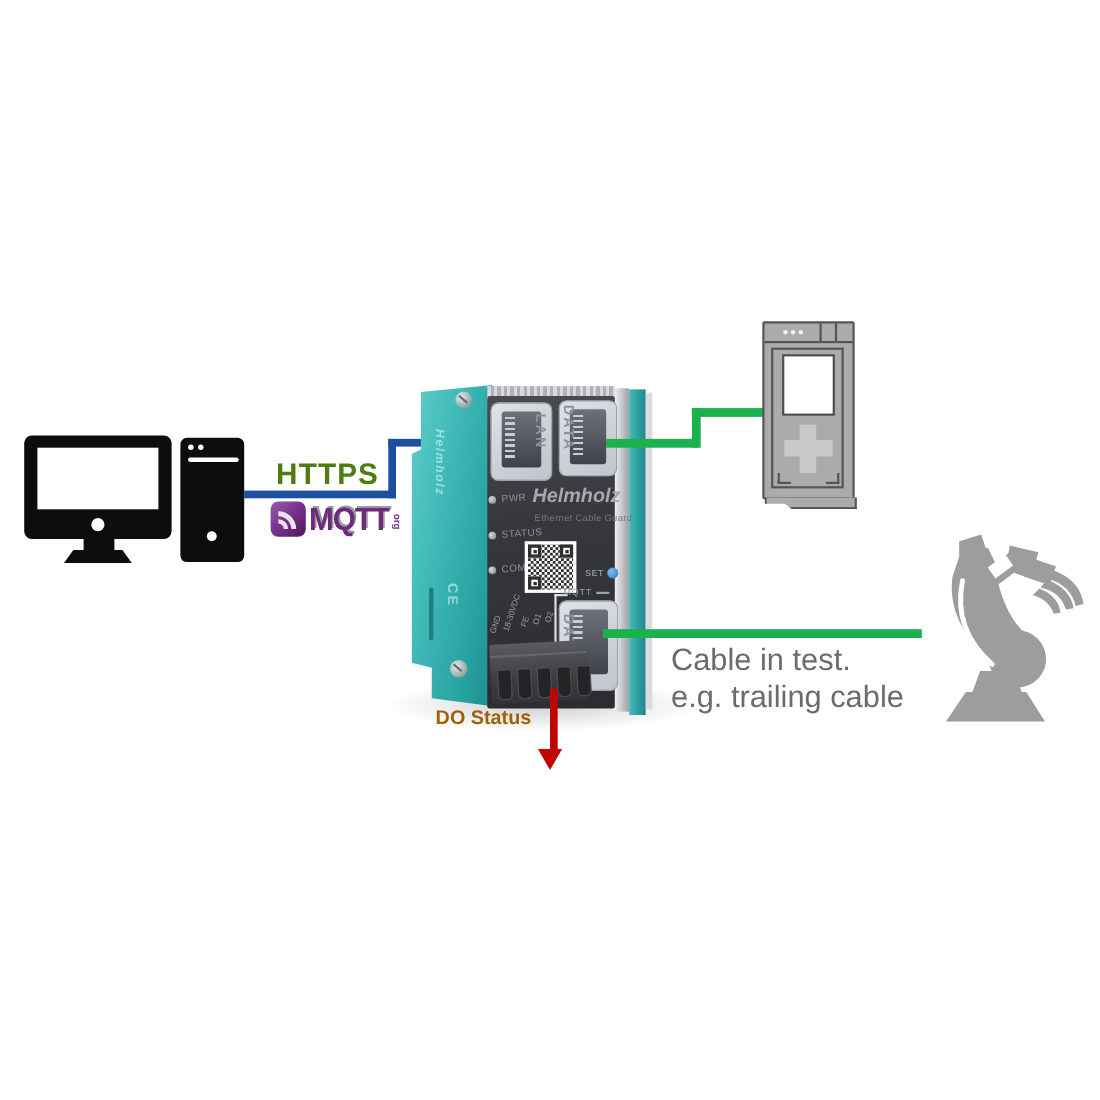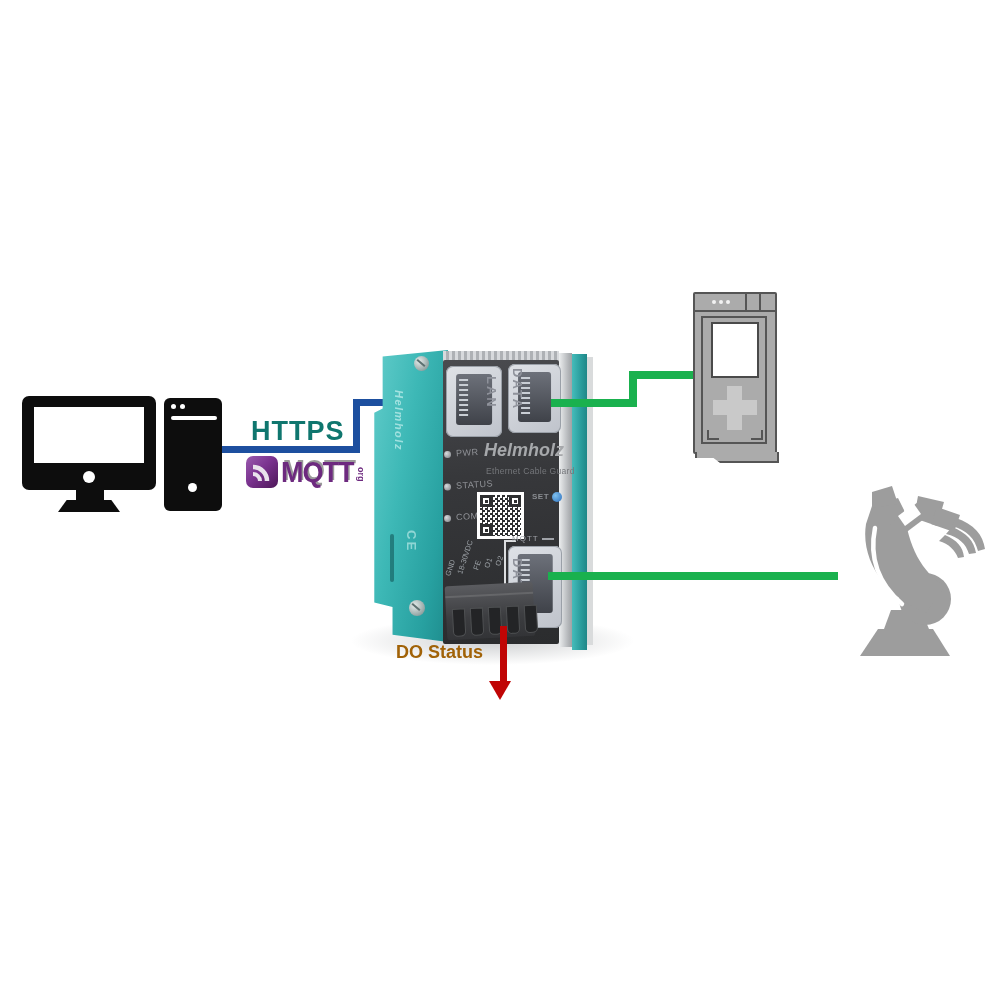--- a/index.html
+++ b/index.html
@@ -23,21 +23,21 @@
   
   .blue{background:#1d4f9f;}
   .green{background:#1ab14e;}
   .httpsA{left:222px;top:446px;width:138px;height:7px;}
   .httpsB{left:353px;top:399px;width:7px;height:54px;}
   .httpsC{left:353px;top:399px;width:106px;height:7px;}
   .greenA{left:551px;top:399px;width:84px;height:8px;}
   .greenB{left:629px;top:371px;width:8px;height:36px;}
   .greenC{left:629px;top:371px;width:66px;height:8px;}
   .greenG{left:548px;top:572px;width:290px;height:8px;}
-  .https-label{left:251px;top:416px;font-size:27px;font-weight:bold;color:#0f766e;letter-spacing:1px;}
+  .https-label{left:251px;top:416px;font-size:27px;font-weight:bold;color:#4d7c0f;letter-spacing:1px;}
 
   
   .mqtt{left:246px;top:456px;display:flex;align-items:center;gap:3px;}
   .mqtt-icon{width:32px;height:32px;border-radius:7px;position:relative;overflow:hidden;
              background:linear-gradient(135deg,#9a5bae 0%,#7b3390 45%,#4d1758 100%);}
   .mqtt-word{font-size:27px;font-weight:bold;color:#6d2a7f;letter-spacing:-1px;line-height:32px;
              text-shadow:1.5px -1.5px 0 #9a9a9a;transform:scaleY(1.08);}
   .mqtt-org{writing-mode:vertical-rl;font-size:9px;font-weight:bold;color:#6d2a7f;line-height:10px;margin-top:4px;}
 
   
@@ -80,21 +80,21 @@
   .ledtxt{font-size:9px;color:#8f9196;letter-spacing:.5px;}
   .brand{left:484px;top:440px;font-size:18px;font-weight:bold;font-style:italic;color:#a6a8ab;}
   .product{left:486px;top:466px;font-size:8.5px;color:#75777b;letter-spacing:.3px;}
 
   .qr{left:477px;top:492px;width:47px;height:47px;background:#fff;}
   .qr-cells{position:absolute;inset:3px;
         background:repeating-conic-gradient(#2e2f31 0% 25%,#ffffff 0% 50%);background-size:5px 5px;}
   .qr-f{position:absolute;width:12px;height:12px;border:3px solid #2e2f31;background:#fff;box-sizing:border-box;}
   .qr-f::after{content:"";position:absolute;left:2px;top:2px;width:3px;height:3px;background:#2e2f31;}
 
-  .setrow{left:532px;top:492px;display:flex;align-items:flex-start;gap:3px;}
+  .setrow{left:532px;top:516px;display:flex;align-items:center;gap:3px;}
   .settxt{font-size:8px;font-weight:bold;color:#8a8d92;letter-spacing:.5px;}
   .setdot{width:10px;height:10px;border-radius:50%;background:radial-gradient(circle at 35% 35%,#7fc0ee,#2a6fbe);}
   .guardrow{left:512px;top:534px;display:flex;align-items:center;gap:3px;}
   .guardtxt{font-size:8px;color:#9fa2a8;letter-spacing:1px;}
   .gdash{width:12px;height:2px;background:#9fa2a8;}
   .gbracket{left:504px;top:540px;width:10px;height:80px;border-left:2px solid #dcdee0;border-top:2px solid #dcdee0;}
 
   .tlabel{font-size:7.5px;color:#9ba0a5;transform:rotate(-72deg);transform-origin:left bottom;white-space:nowrap;}
   .tblock{left:446px;top:584px;width:88px;height:54px;transform:rotate(-3deg);border-radius:3px;
         background:linear-gradient(180deg,#5b5c60,#3c3d40 60%,#333437);}
@@ -276,18 +276,22 @@
       <path d="M86,16 L112,22 L105,46 L82,38 Z"></path>
       <path d="M105,27 L128,35 L122,52 L99,44 Z"></path>
       <path d="M124,38 C142,44 151,55 153,69 L146,71 C143,59 135,50 120,46 Z"></path>
       <path d="M120,47 C135,53 142,61 144,73 L137,74 C134,64 127,57 114,54 Z"></path>
       <path d="M113,55 C125,60 131,67 132,77 L126,78 C123,70 117,64 107,61 Z"></path>
     </g>
     <path d="M66,36 L82,24 L89,34 L73,46 Z" fill="#ffffff"></path>
     <path d="M43,48 C37,78 47,104 70,124" stroke="#ffffff" stroke-width="4.5" fill="none" stroke-linecap="round"></path>
   </svg>
 
+  <div class="abs caption">
+    <div>Cable in test.</div>
+    <div>e.g. trailing cable</div>
+  </div>
 
   <div class="abs dostatus">DO Status</div>
   <div class="abs redbar"></div>
   <div class="abs redhead"></div>
 
 </div>
 
 </body></html>

